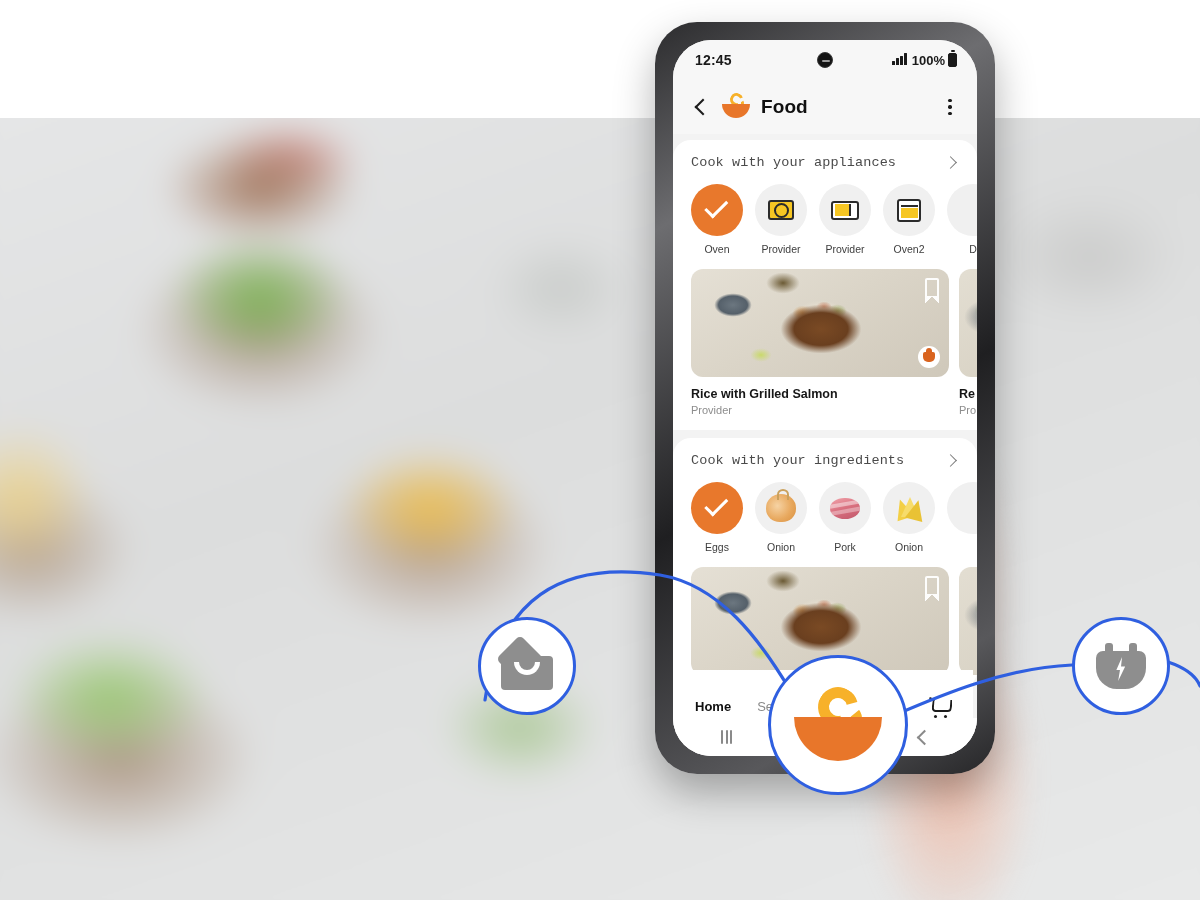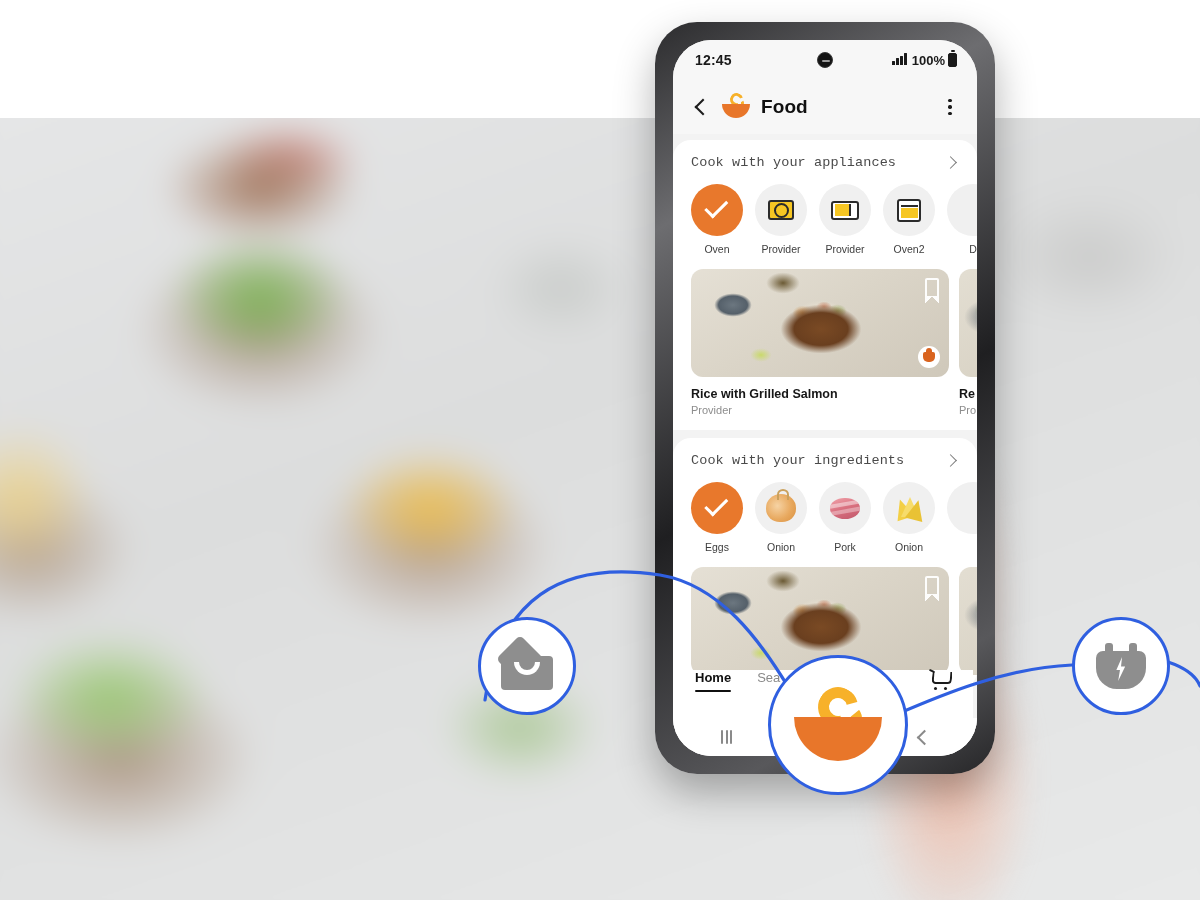--- a/index.html
+++ b/index.html
@@ -195,21 +195,21 @@
   .provider-badge i{
     width:12px;height:10px;background:#d9641f;border-radius:2px 2px 5px 5px;position:relative;display:block;
   }
   .provider-badge i::before{content:"";position:absolute;left:3px;top:-4px;width:6px;height:5px;background:#d9641f;border-radius:3px 3px 0 0;}
   .recipe-title{ font-size:12.5px;font-weight:700;color:#161616;margin-top:10px;white-space:nowrap;overflow:hidden;}
   .recipe-sub{ font-size:11px;color:#8d8d8d;margin-top:3px;white-space:nowrap;overflow:hidden;}
 
   
   .bottom-nav{
     position:absolute;left:0;right:4px;bottom:38px;height:48px;background:#fff;
-    display:flex;align-items:flex-start;padding:0 22px;
+    display:flex;align-items:flex-end;padding:0 22px;
   }
   .nav-item{ font-size:13px;color:#8a8a8a;cursor:pointer;position:relative;padding-bottom:4px;}
   .nav-item.active{ color:#101010;font-weight:700; }
   .nav-item.active::after{
     content:"";position:absolute;left:0;right:0;bottom:-3px;height:2.5px;background:#101010;border-radius:2px;
   }
   .nav-gap{ flex:1 }
   .cart-icon{ width:22px;height:20px;position:relative;cursor:pointer;}
   .cart-icon::before{
     content:"";position:absolute;left:3px;top:2px;width:16px;height:10px;

